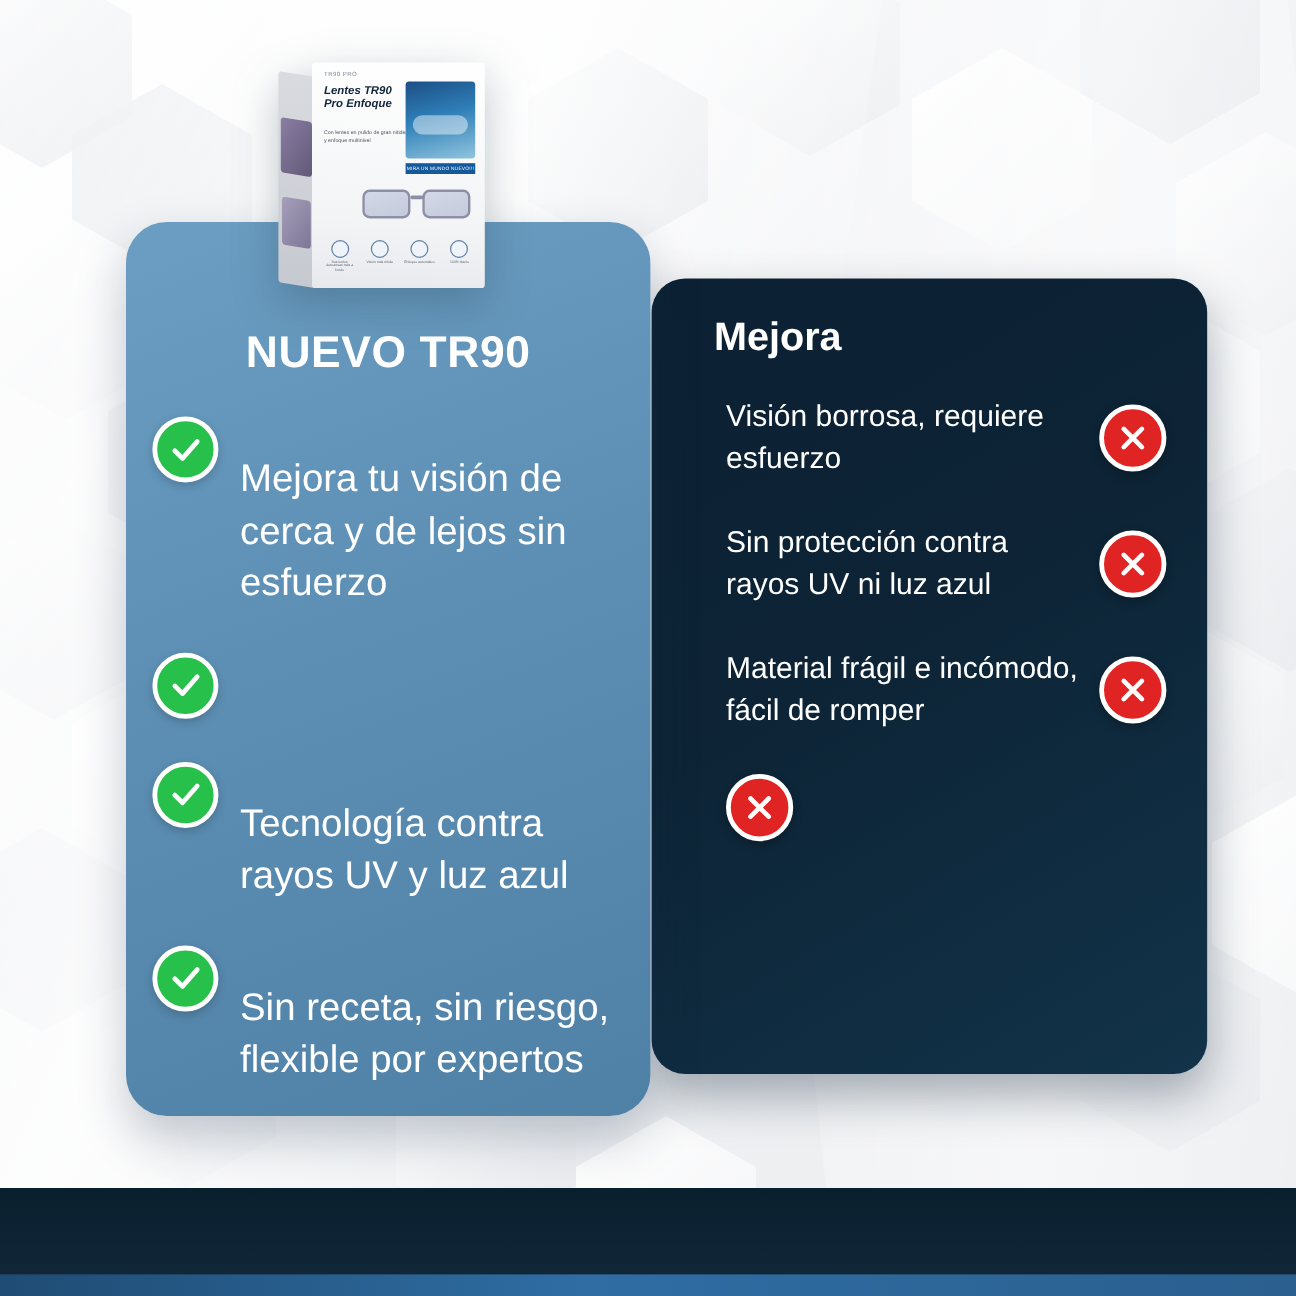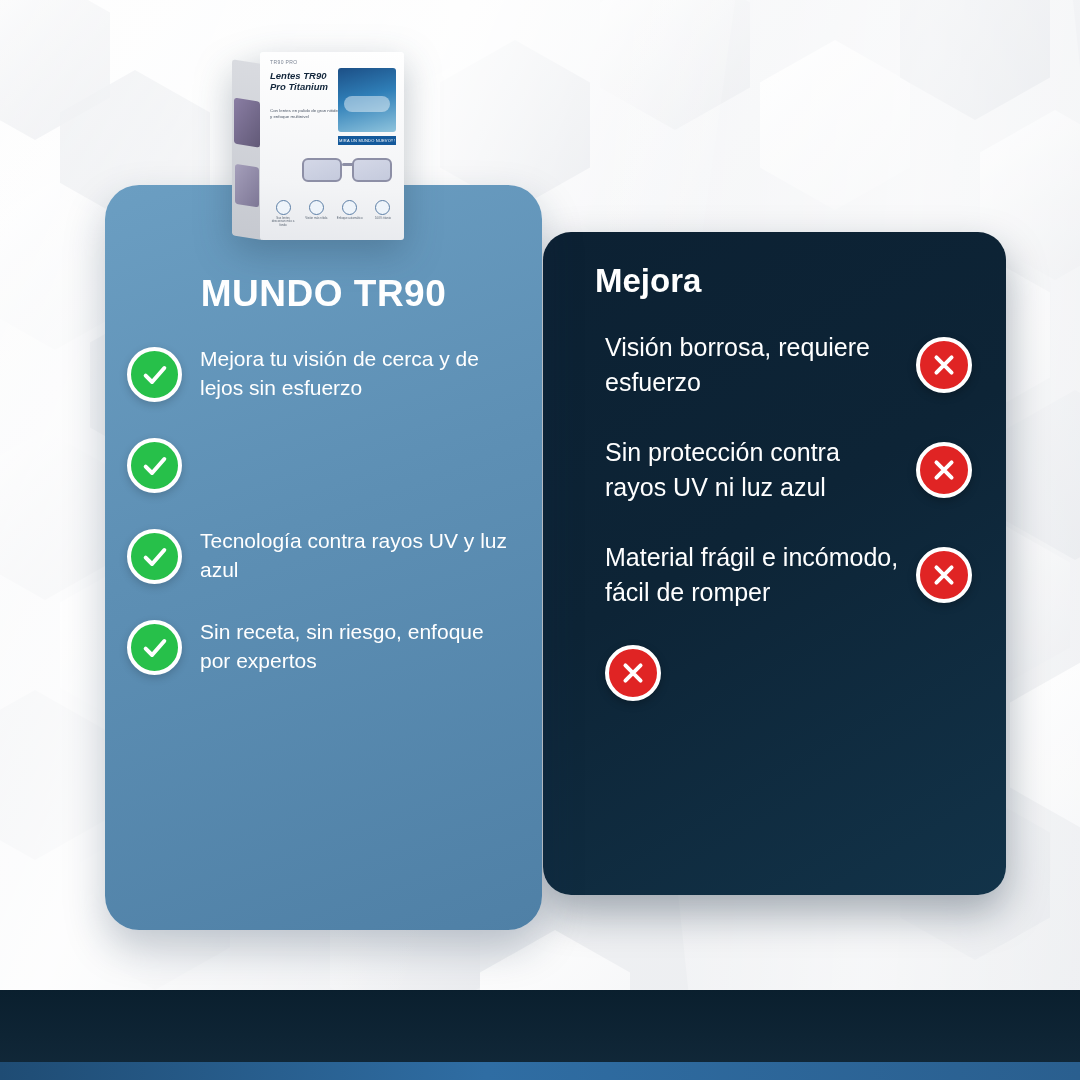--- a/index.html
+++ b/index.html
@@ -127,25 +127,26 @@
   }
   .left-item {
     display: flex;
     align-items: flex-start;
     gap: 18px;
     padding: 0 34px 0 22px;
     margin-bottom: 32px;
   }
   .left-item .text {
     color: #ffffff;
-    font-size: 21px;
+    font-size: 32px;
     line-height: 1.36;
     font-weight: 500;
     max-width: 340px;
     padding-top: 2px;
+    margin-top: 32px;
   }
 
   .check-badge {
     flex: 0 0 auto;
     width: 55px;
     height: 55px;
     border-radius: 50%;
     background: #27c04a;
     border: 4px solid #ffffff;
     display: flex;
@@ -402,21 +403,21 @@
         <div class="cross-badge">
           <svg viewBox="0 0 24 24" aria-hidden="true">
               <path d="M5 5 L19 19 M19 5 L5 19" stroke="#ffffff" stroke-width="3.6" stroke-linecap="round" fill="none"></path>
             </svg>
         </div>
       </div>
     </div>
   </div>
 
   <div class="card-left">
-    <div class="title-left">MUNDO TR90</div>
+    <div class="title-left">NUEVO TR90</div>
 
     <div class="left-list">
       <div class="left-item">
         <div class="check-badge">
           <svg viewBox="0 0 24 24" aria-hidden="true">
               <path d="M4 12.5 L9.5 18 L20 6" stroke="#ffffff" stroke-width="3.4" stroke-linecap="round" stroke-linejoin="round" fill="none"></path>
             </svg>
         </div>
         <div class="text">Mejora tu visión de cerca y de lejos sin esfuerzo</div>
       </div>
@@ -434,33 +435,33 @@
             </svg>
         </div>
         <div class="text">Tecnología contra rayos UV y luz azul</div>
       </div>
       <div class="left-item">
         <div class="check-badge">
           <svg viewBox="0 0 24 24" aria-hidden="true">
               <path d="M4 12.5 L9.5 18 L20 6" stroke="#ffffff" stroke-width="3.4" stroke-linecap="round" stroke-linejoin="round" fill="none"></path>
             </svg>
         </div>
-        <div class="text">Sin receta, sin riesgo, enfoque por expertos</div>
+        <div class="text">Sin receta, sin riesgo, flexible por expertos</div>
       </div>
     </div>
   </div>
 
   <div class="product">
     <div class="box-side">
       <div class="side-glass"></div>
       <div class="side-glass2"></div>
     </div>
     <div class="box-front">
       <div class="brand-tiny">TR90 PRO</div>
-      <div class="box-title">Lentes TR90 Pro Titanium</div>
+      <div class="box-title">Lentes TR90 Pro Enfoque</div>
       <div class="box-sub">Con lentes en pulido de gran nitidez y enfoque multinivel</div>
       <div class="box-photo"></div>
       <div class="box-ribbon">MIRA UN MUNDO NUEVO!!!</div>
 
       <div class="glasses-img">
         <div class="lens l"></div>
         <div class="bridge"></div>
         <div class="lens r"></div>
       </div>
 

